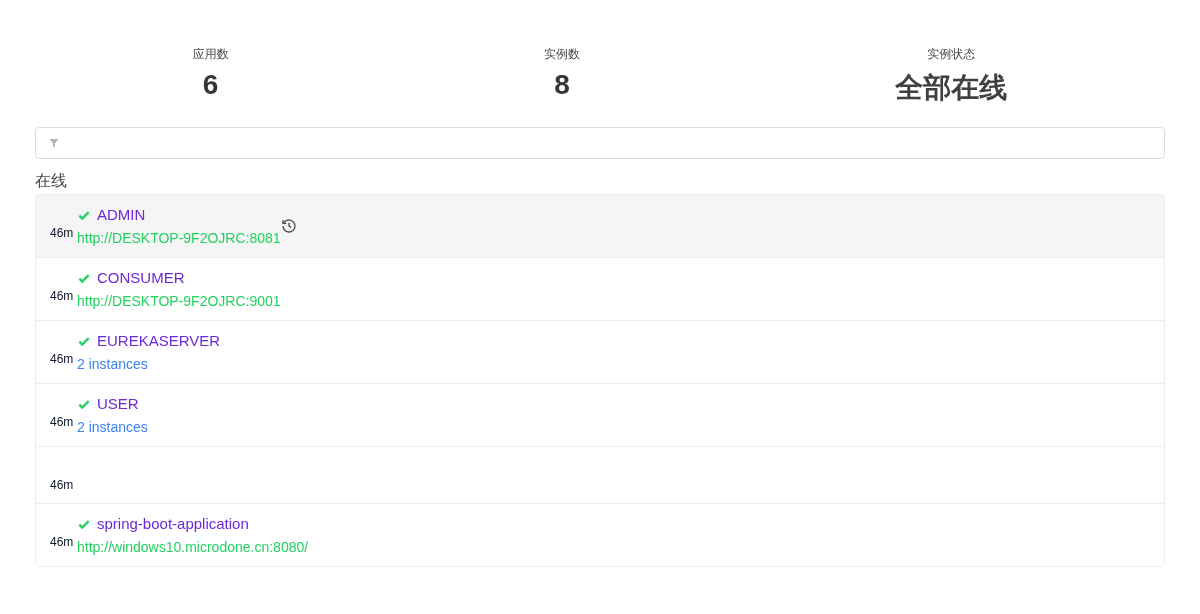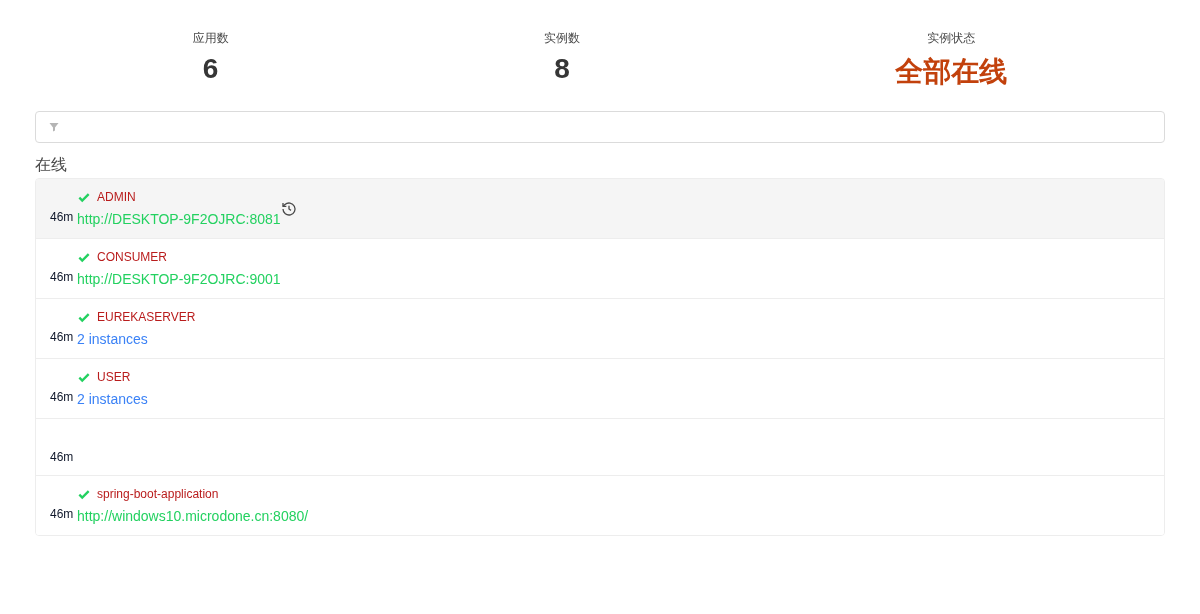--- a/index.html
+++ b/index.html
@@ -3,30 +3,30 @@
 <meta charset="utf-8">
 <style>
 * { margin: 0; padding: 0; box-sizing: border-box; }
 body {
   font-family: -apple-system, "Segoe UI", "Microsoft YaHei", sans-serif;
   background: #fff;
   font-size: 14px;
   color: #363636;
   width: 1200px;
 }
-.container { padding: 0 35px; }
+.container { padding: 16px 35px; }
 .stats-row {
   display: flex;
   justify-content: space-around;
   padding: 30px 0 20px;
 }
 .stat-block { text-align: center; }
 .stat-label { font-size: 12px; color: #4a4a4a; margin-bottom: 6px; }
 .stat-value { font-size: 28px; font-weight: 600; }
-.stat-value.green { color: #c2410c; font-weight: 700; }
+.stat-value.green { color: #404040; font-weight: 700; }
 .filter-box {
   border: 1px solid #dbdbdb;
   border-radius: 4px;
   background: #fff;
   padding: 7px 12px;
   display: flex;
   align-items: center;
   margin-bottom: 12px;
 }
 .filter-icon svg { display: block; fill: #b5b5b5; }
@@ -58,21 +58,21 @@
   width: 26px;
   margin-right: 1px;
   margin-top: 20px;
   align-self: flex-start;
 }
 .app-left { display: flex; align-items: flex-start; }
 .app-main { flex: 1; }
 .app-name-line { display: flex; align-items: center; margin-bottom: 2px; }
 .check-icon { margin-right: 6px; display: inline-flex; }
 .check-icon svg { display: block; stroke: #23d160; }
-.app-name { font-size: 12px; color: #b91c1c; }
+.app-name { font-size: 15px; color: #6d28d9; }
 .app-sub { font-size: 14px; margin-top: 7px; }
 .app-sub.link { color: #23d160; }
 .app-sub.muted { color: #3b82f6; }
 .history-icon { display: inline-flex; }
 .history-icon svg { display: block; stroke: #4a4a4a; fill: none; }
 .watermark {
   position: fixed;
   right: 4px;
   bottom: 4px;
   font-size: 10px;

